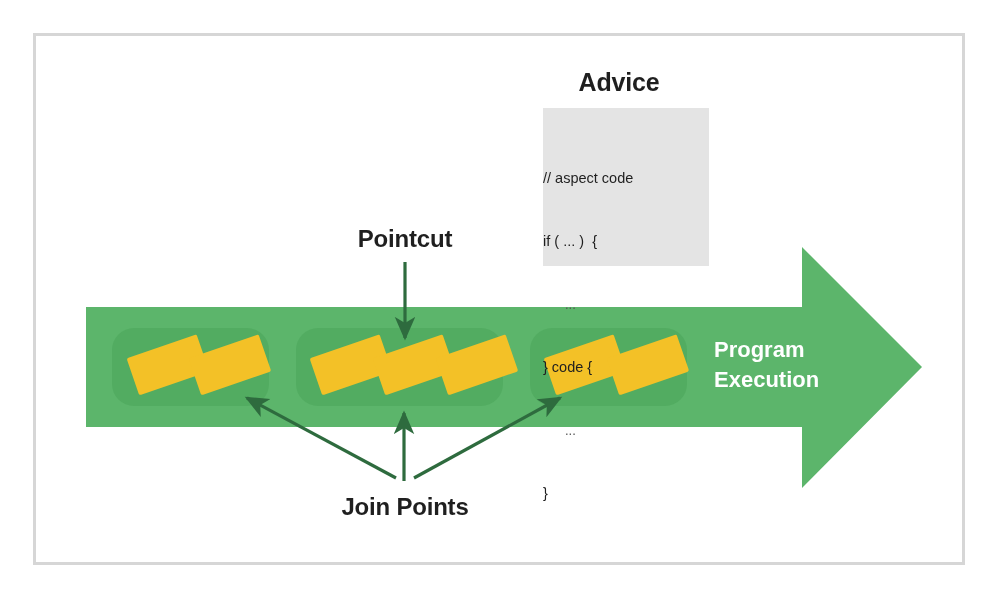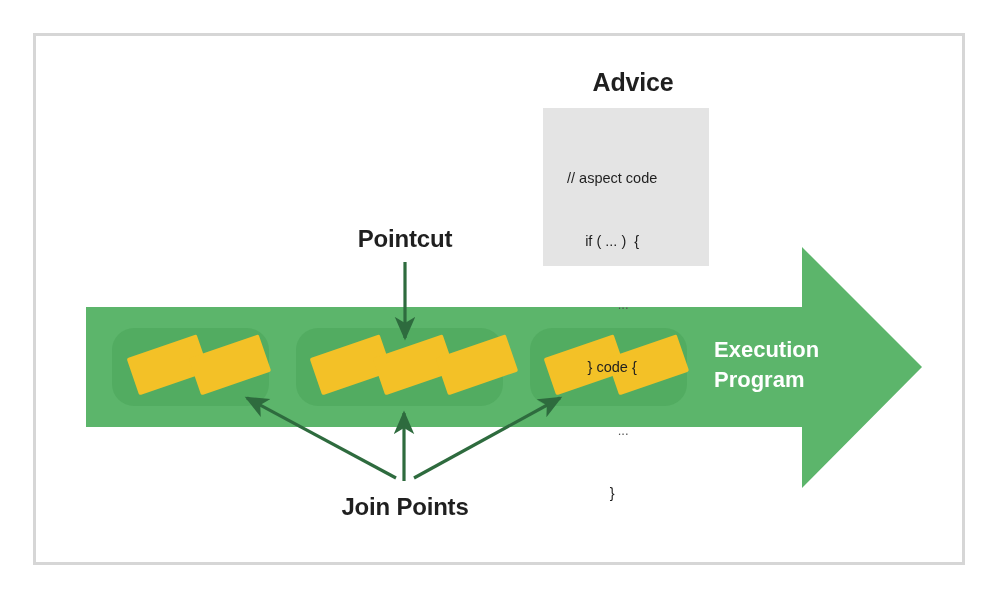--- a/index.html
+++ b/index.html
@@ -25,47 +25,46 @@
     top: 33px;
     width: 932px;
     height: 532px;
     border: 3px solid #d6d6d6;
     box-sizing: border-box;
     background: #ffffff;
   }
   
   #advice-title {
     position: absolute;
-    left: 508px;
+    left: 494px;
     top: 68px;
     width: 250px;
     text-align: center;
     font-size: 25px;
     font-weight: bold;
     color: #1f1f1f;
     letter-spacing: -0.2px;
   }
   #advice-code-box {
     position: absolute;
     left: 543px;
     top: 108px;
     width: 166px;
     height: 158px;
     background: #e4e4e4;
     box-sizing: border-box;
   }
   #advice-code-lines {
     position: absolute;
-    left: 567px;
+    left: 543px;
     top: 126px;
     font-size: 14.5px;
     color: #1f1f1f;
     line-height: 21px;
     white-space: pre;
-    text-align: center;
   }
   #advice-code-lines .code-line {
     display: block;
     white-space: pre;
   }
   #advice-code-lines .code-line.indent {
     padding-left: 22px;
     color: #555;
     font-size: 13px;
   }
@@ -172,17 +171,17 @@
     <span class="code-line">} code {</span>
     <span class="code-line indent">...</span>
     <span class="code-line">}</span>
   </div>
 
   <div id="pointcut-label">Pointcut</div>
 
   <div id="joinpoints-label">Join Points</div>
 
   <div id="program-exec-label">
+    <span>Program</span>
     <span>Execution</span>
-    <span>Program</span>
   </div>
 
 </div>
 
 </body></html>

